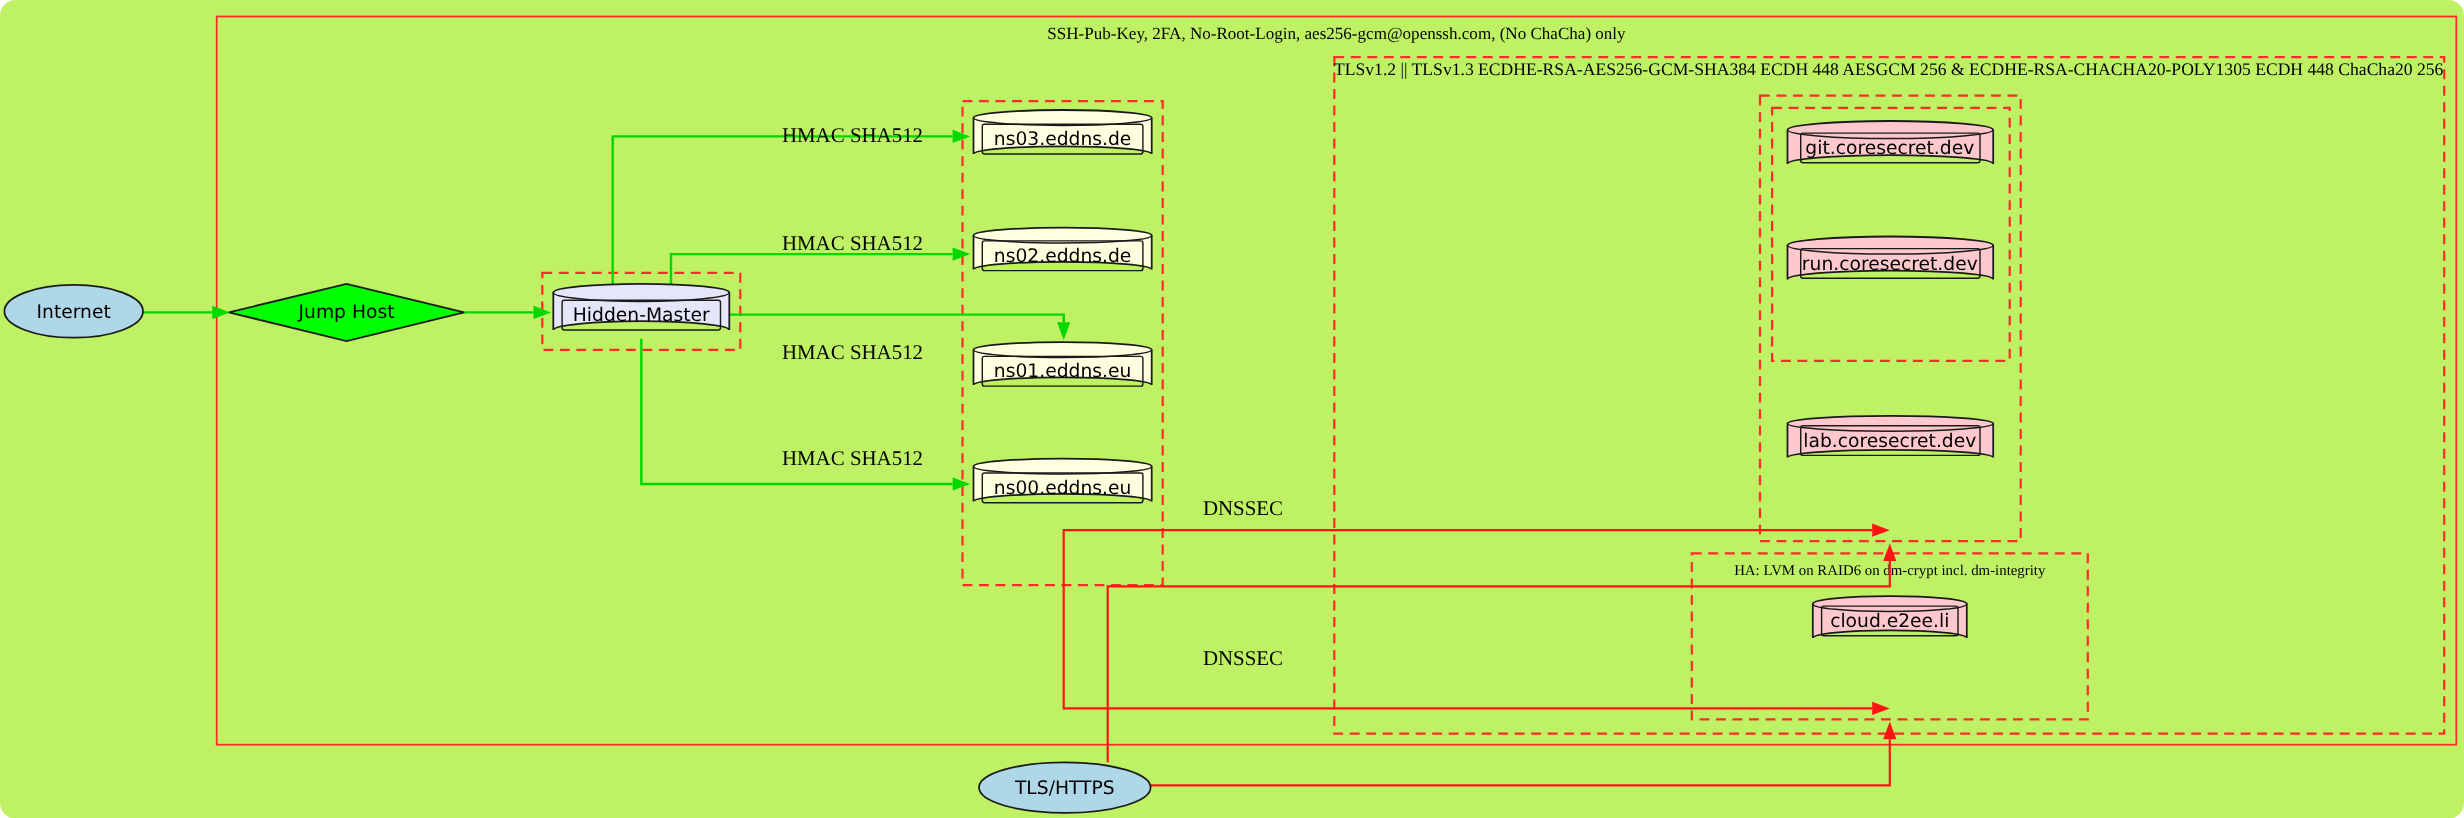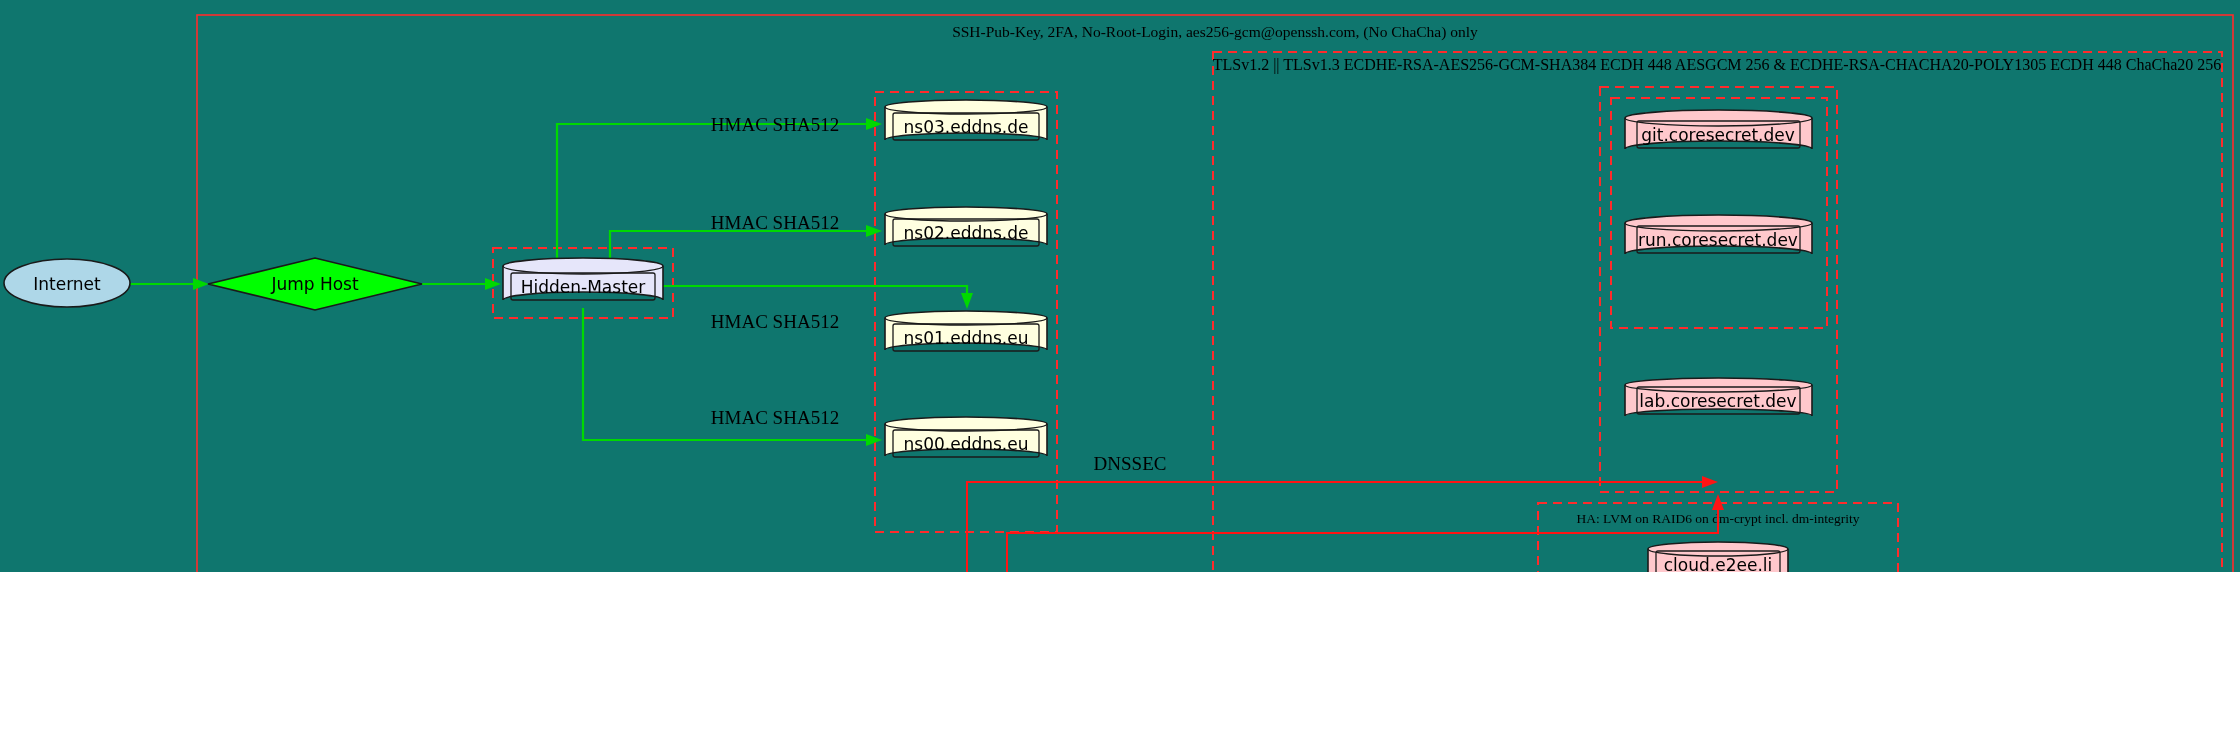--- a/index.html
+++ b/index.html
@@ -1,16 +1,16 @@
 <!DOCTYPE html>
 <html style="--edge_green: #00d900; --edge_red: #ff1414; --border_red: #ff2b2b; --node_blue: #aed7e8; --node_green: #00ff00; --node_lavender: #e6e6fa; --node_yellow: #ffffe0; --node_pink: #ffc8cc;"><head>
 <meta charset="utf-8">
 <style>
   html,body { margin:0; padding:0; background:#ffffff; }
-  .stage { position:relative; width:2240px; height:572px; background:#0f766e; }
+  .stage { position:relative; width:2240px; height:744px; background:#bef264;border-radius:14px; }
   svg { display:block; font-family:"DejaVu Sans",sans-serif; }
   .node-shape { stroke:#1a1a1a; stroke-width:1.6; }
   .fill-blue     { fill:var(--node_blue); }
   .fill-green    { fill:var(--node_green); }
   .fill-lavender { fill:var(--node_lavender); }
   .fill-yellow   { fill:var(--node_yellow); }
   .fill-pink     { fill:var(--node_pink); }
   .label-box { fill:none; stroke:#1a1a1a; stroke-width:1.3; }
   .cyl-rim   { fill:none; stroke:#1a1a1a; stroke-width:1.4; }
   .node-label { font:17px "DejaVu Sans",sans-serif; fill:#000; text-anchor:middle; dominant-baseline:central; }

